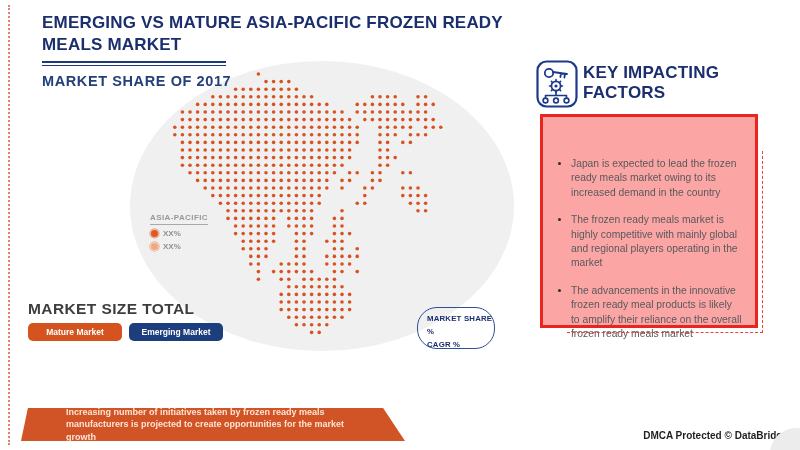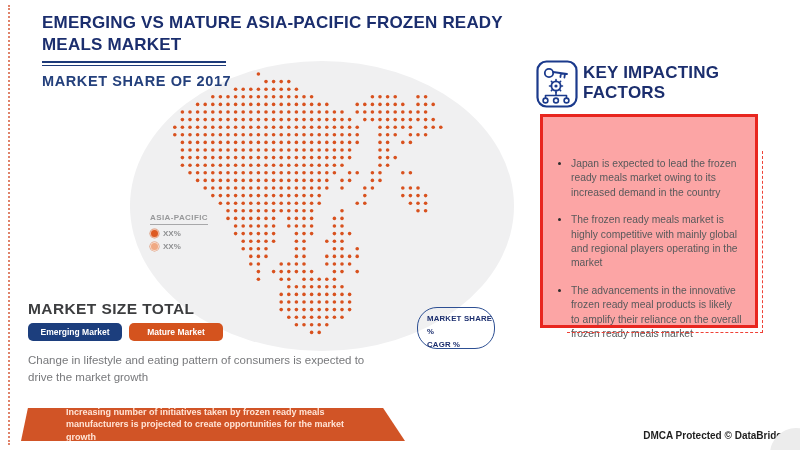--- a/index.html
+++ b/index.html
@@ -696,24 +696,23 @@
       <span class="legend-label">XX%</span>
     </div>
     <div class="legend-row">
       <span class="legend-dot" style="background: rgb(240, 169, 131);"></span>
       <span class="legend-label">XX%</span>
     </div>
   </div>
 
   <div class="market-size-heading">MARKET SIZE TOTAL</div>
   <div class="btn-row">
+    <button class="mkt-btn" style="background: rgb(212, 83, 30);">Mature Market</button>
     <button class="mkt-btn" style="background: rgb(28, 62, 125);">Emerging Market</button>
-    <button class="mkt-btn" style="background: rgb(212, 83, 30);">Mature Market</button>
   </div>
-  <p class="market-desc">Change in lifestyle and eating pattern of consumers is expected to drive the market growth</p>
 
   <div class="share-badge">
     <div>MARKET SHARE %</div>
     <div>CAGR %</div>
   </div>
 
   <div class="kif-icon">
     <svg width="42" height="48" viewBox="0 0 42 48" fill="none">
       <rect x="1.5" y="1.5" width="39" height="45" rx="9" stroke="#1b3a8c" stroke-width="2.2"></rect>
       <circle cx="13" cy="13" r="4.2" stroke="#1b3a8c" stroke-width="1.8"></circle>

